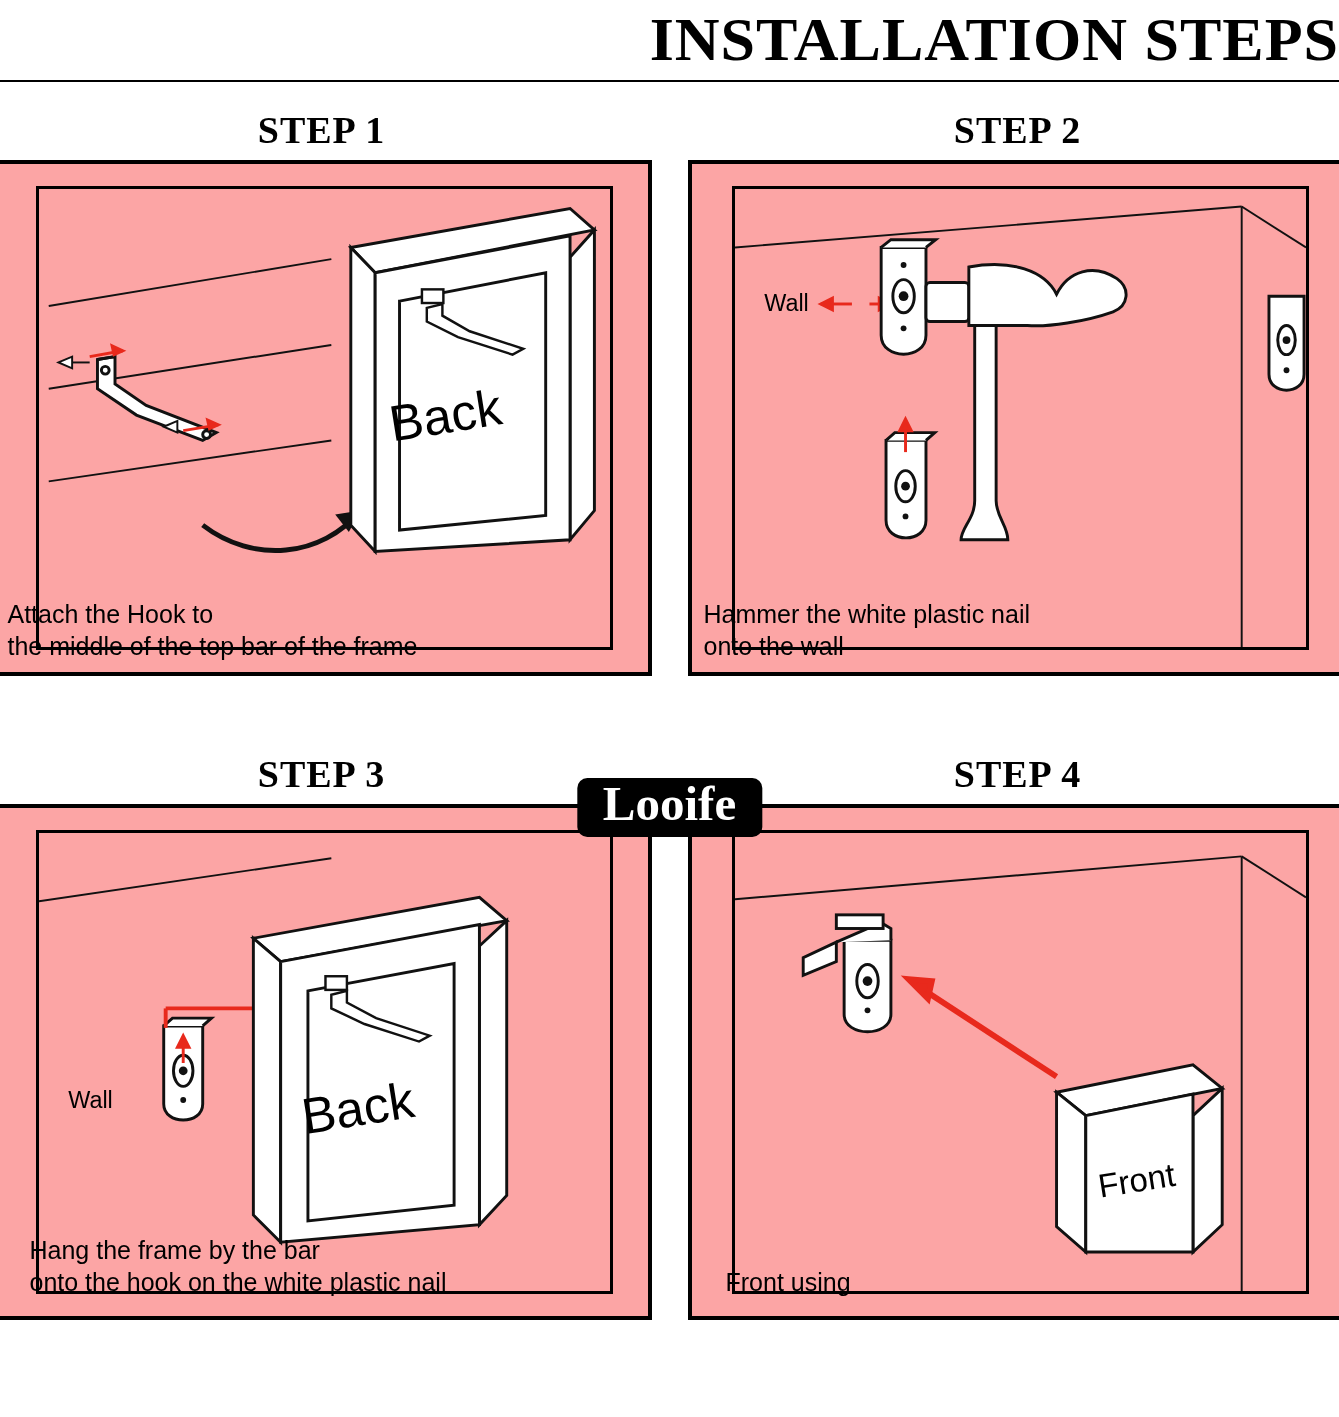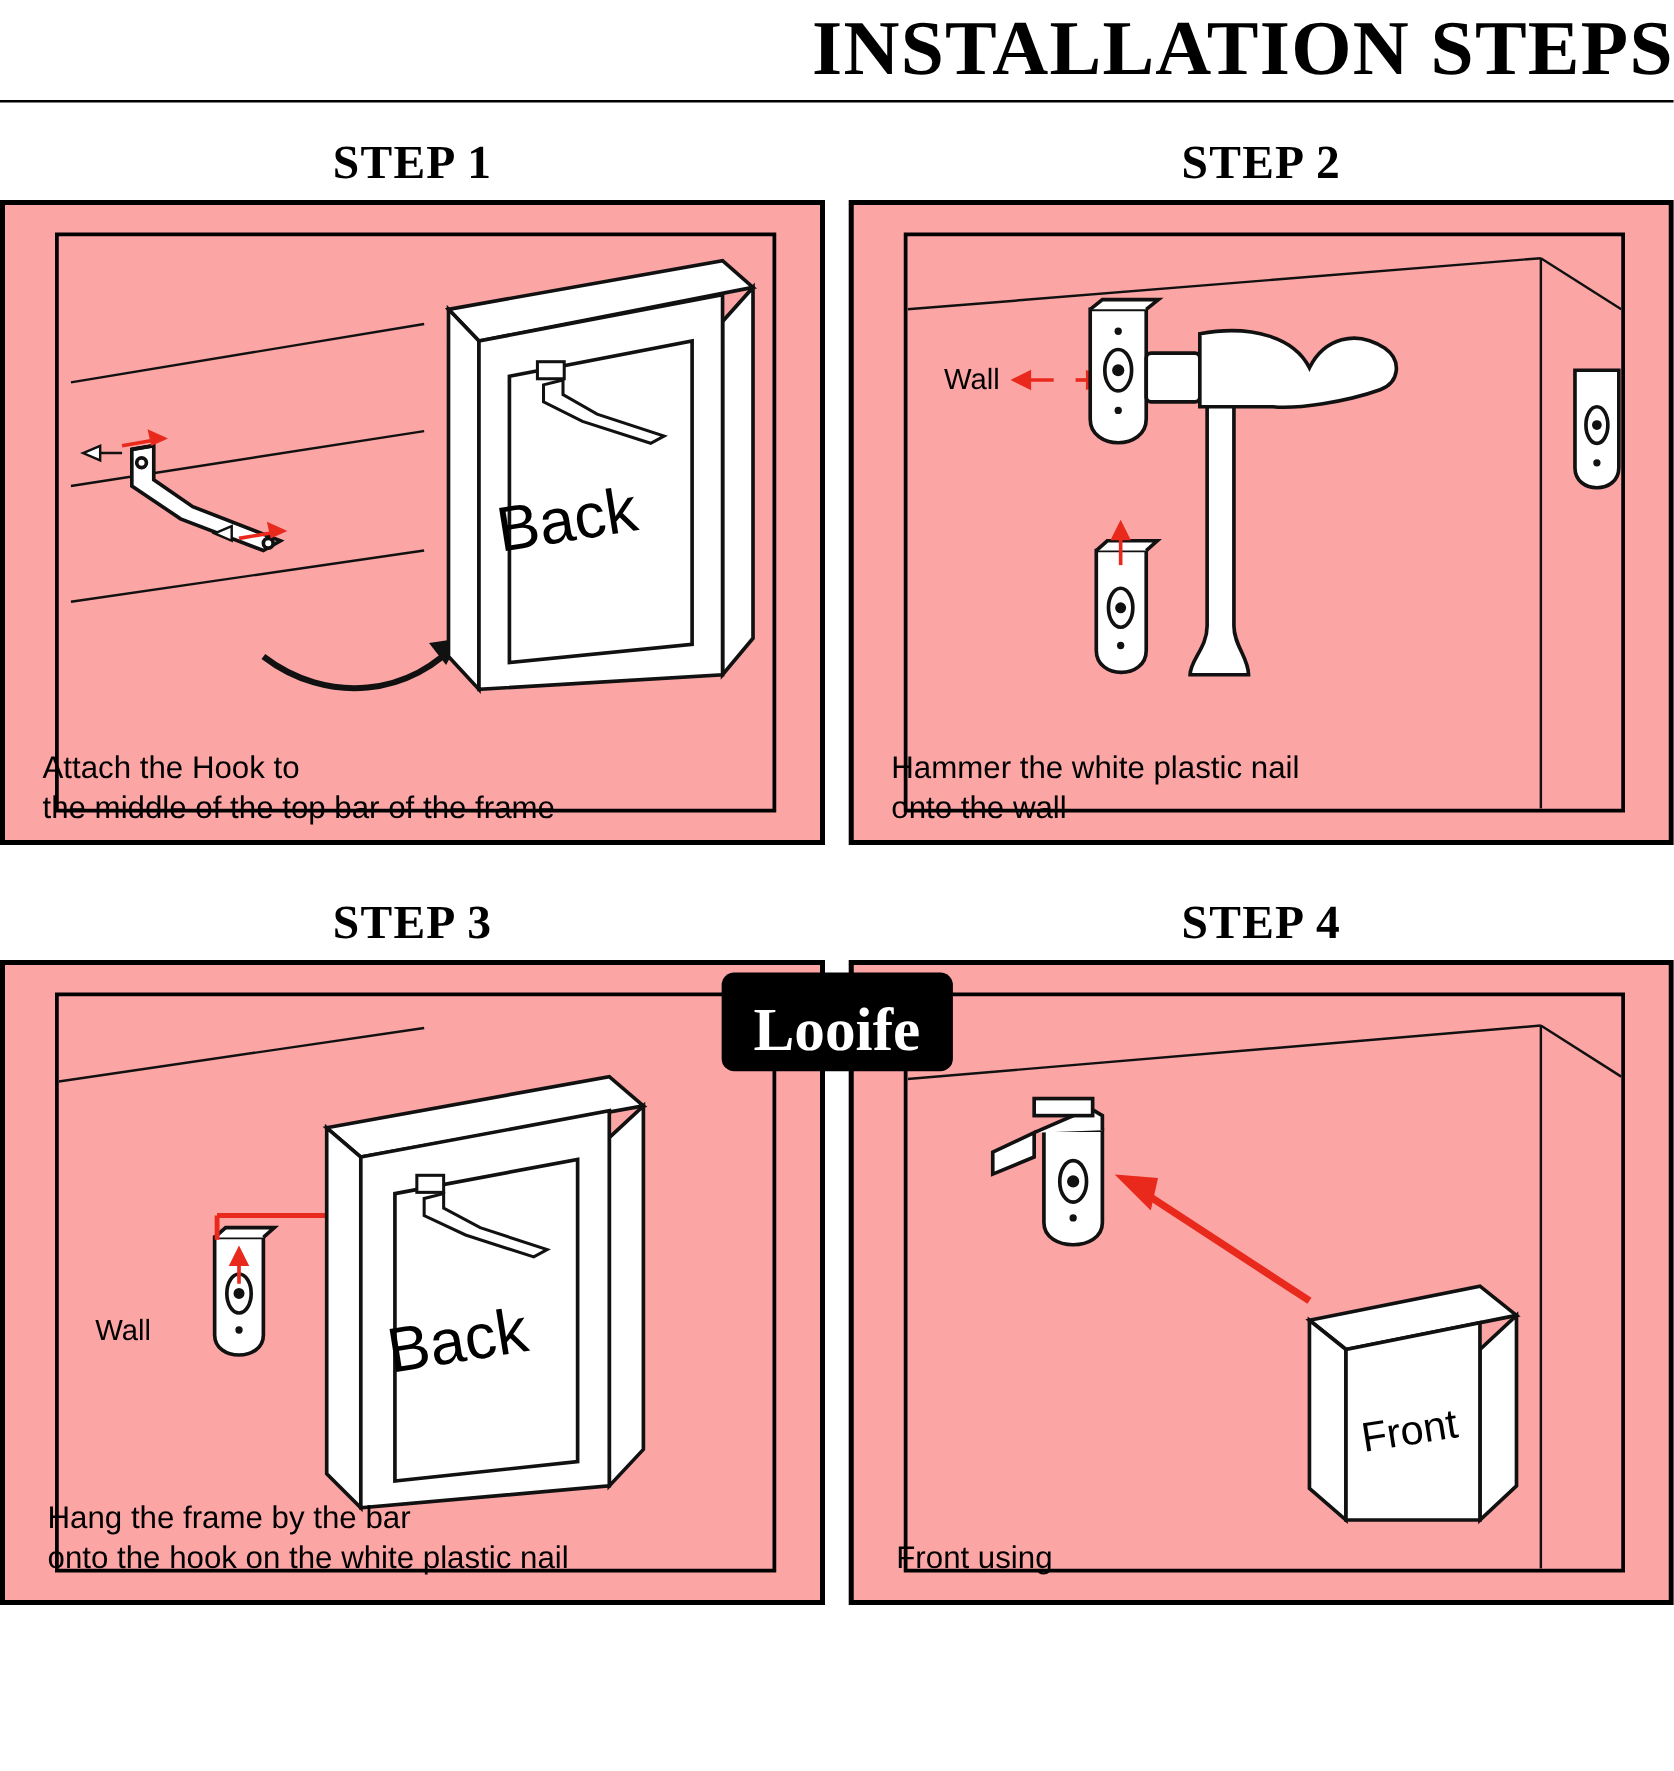--- a/index.html
+++ b/index.html
@@ -48,20 +48,21 @@
   .grid {
     position: relative;
     margin-top: 26px;
     display: grid;
     grid-template-columns: 660px 660px;
     grid-template-rows: auto auto;
     column-gap: 19px;
     row-gap: 0px;
     padding: 0 0 0 0;
     justify-content: center;
+    gap: 36px;
   }
   .cell { position: relative; }
 
   .step-label {
     text-align: center;
     font-family: "Liberation Serif", serif;
     font-weight: bold;
     font-size: 38px;
     letter-spacing: 1px;
     margin-bottom: 8px;
@@ -80,21 +81,21 @@
     right: 35px;
     bottom: 22px;
     border: 3px solid #000;
     box-sizing: border-box;
     overflow: hidden;
   }
   .panel.tall { height: 516px; }
 
   .caption {
     position: absolute;
-    left: 30px;
+    left: 12px;
     bottom: 10px;
     font-family: "Liberation Sans", sans-serif;
     font-size: 25px;
     line-height: 1.28;
     white-space: pre-line;
   }
   .caption.indent { left: 34px; bottom: 18px; }
 
   .svg-art { position: absolute; inset: 0; width: 100%; height: 100%; }
 
@@ -102,21 +103,21 @@
   .brand {
     position: absolute;
     left: 50%;
     transform: translateX(-50%);
     top: 770px;
     background: #000;
     color: #fff;
     font-family: "Liberation Serif", serif;
     font-weight: bold;
     font-size: 49px;
-    padding: 20px 26px 8px 26px;
+    padding: 0 26px 8px 26px;
     border-radius: 10px;
     line-height: 1.05;
     z-index: 5;
   }
 
   .label-text {
     font-family: "Liberation Sans", sans-serif;
     font-size: 24px;
   }
   .back-text {

